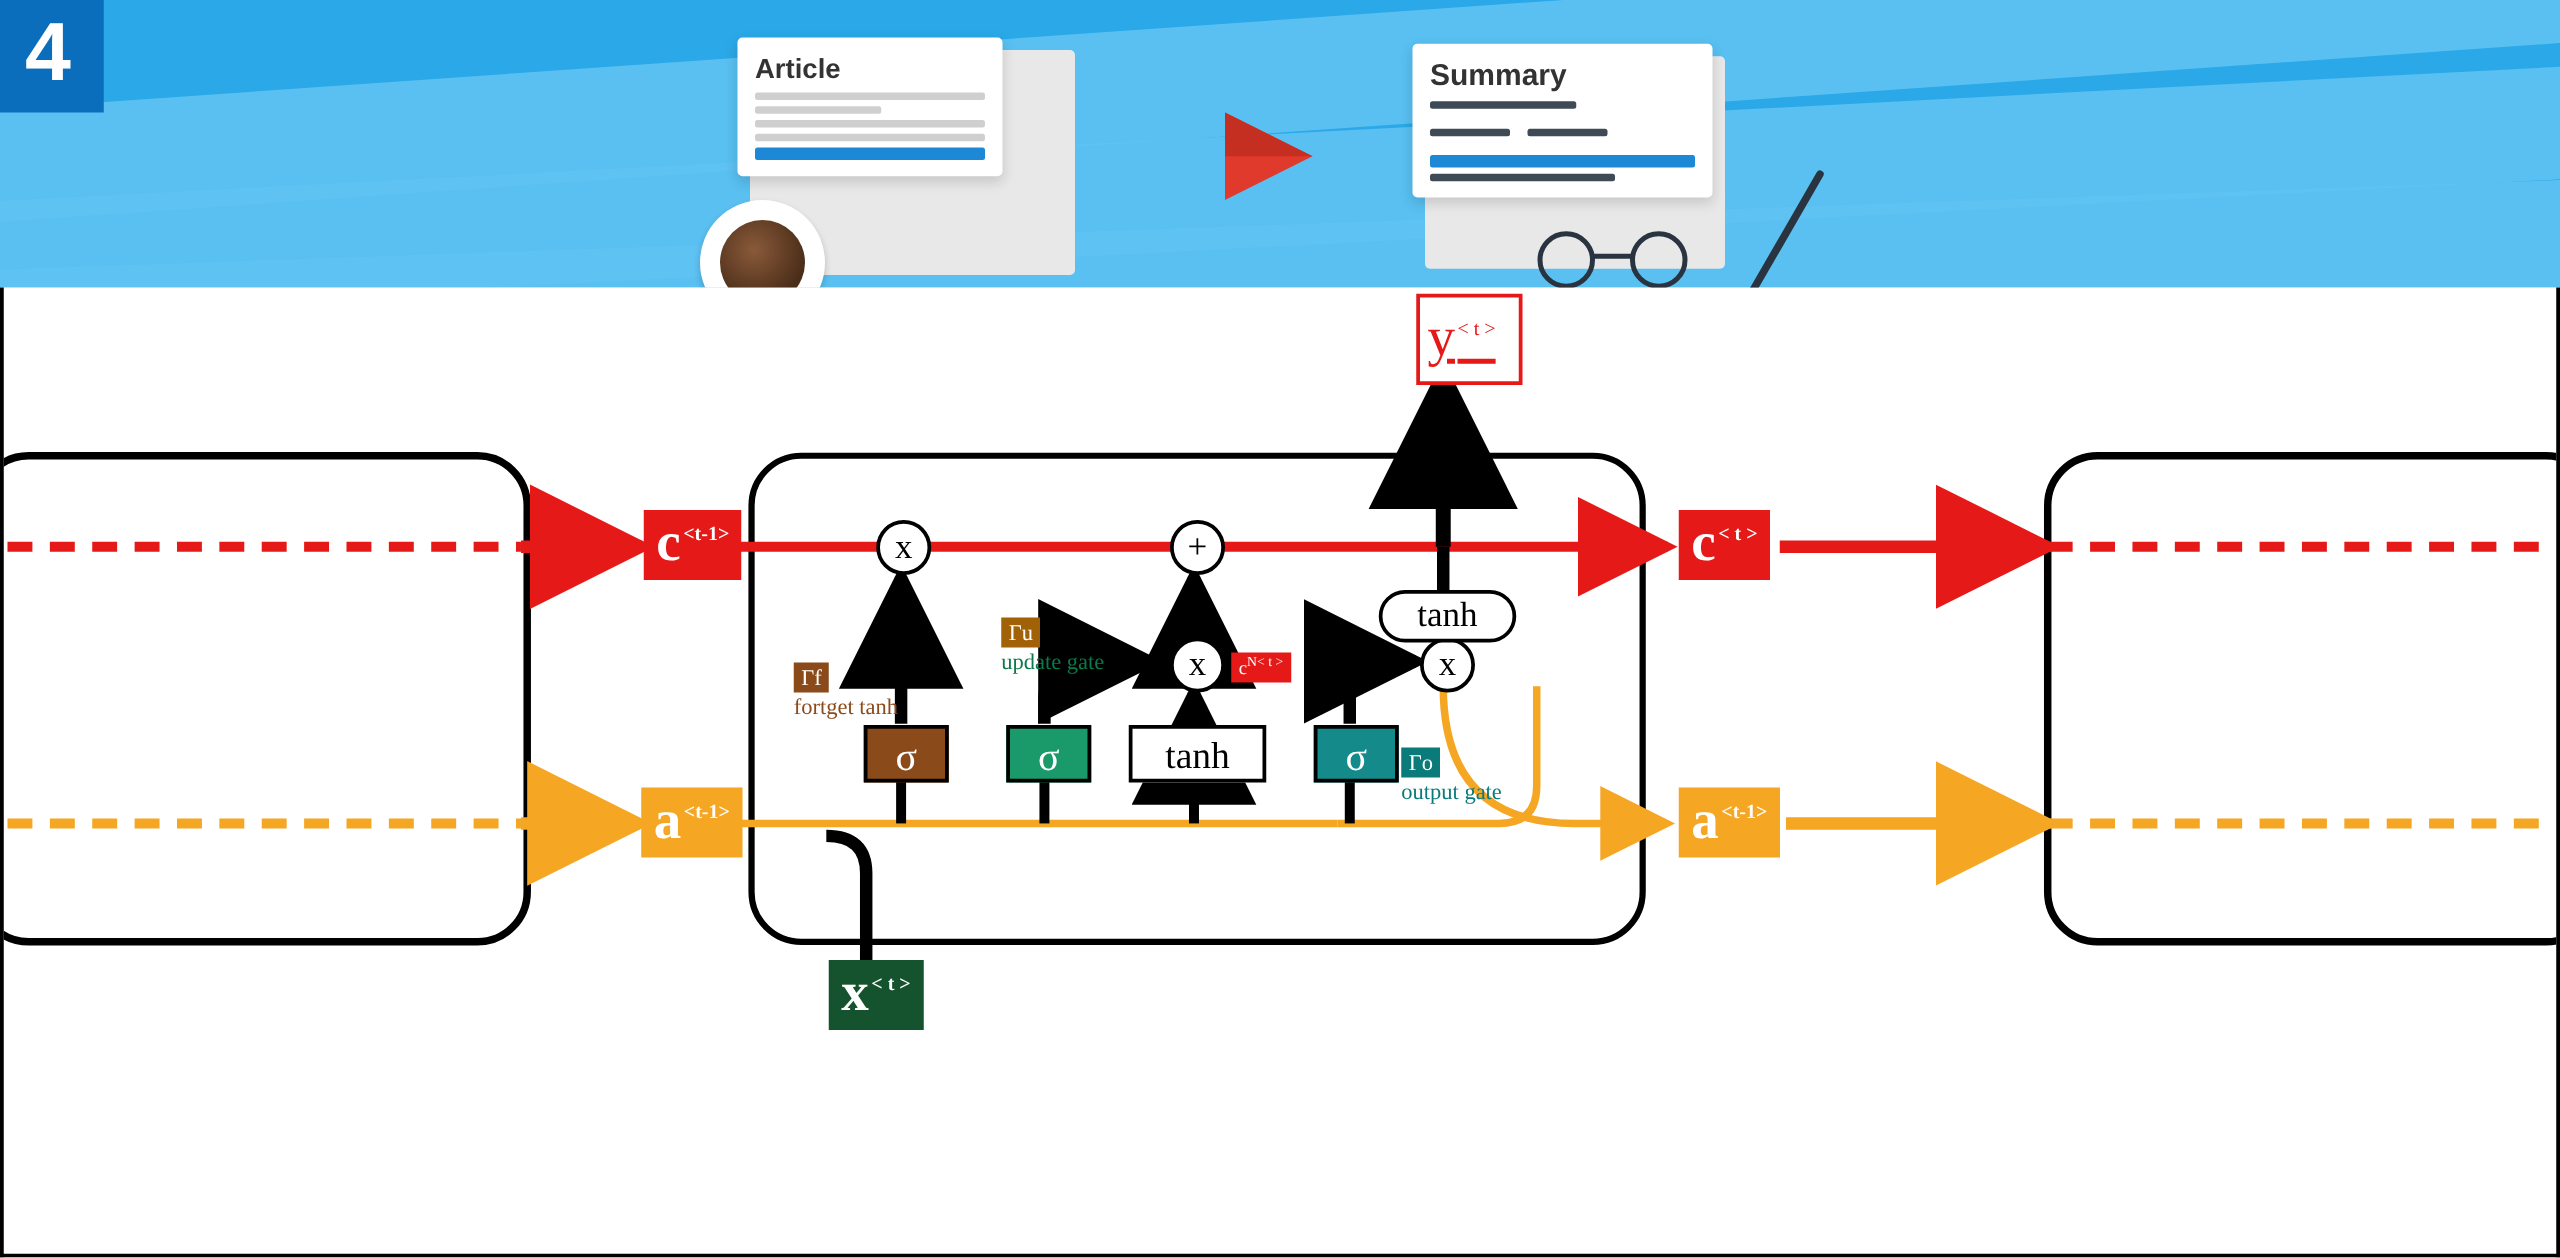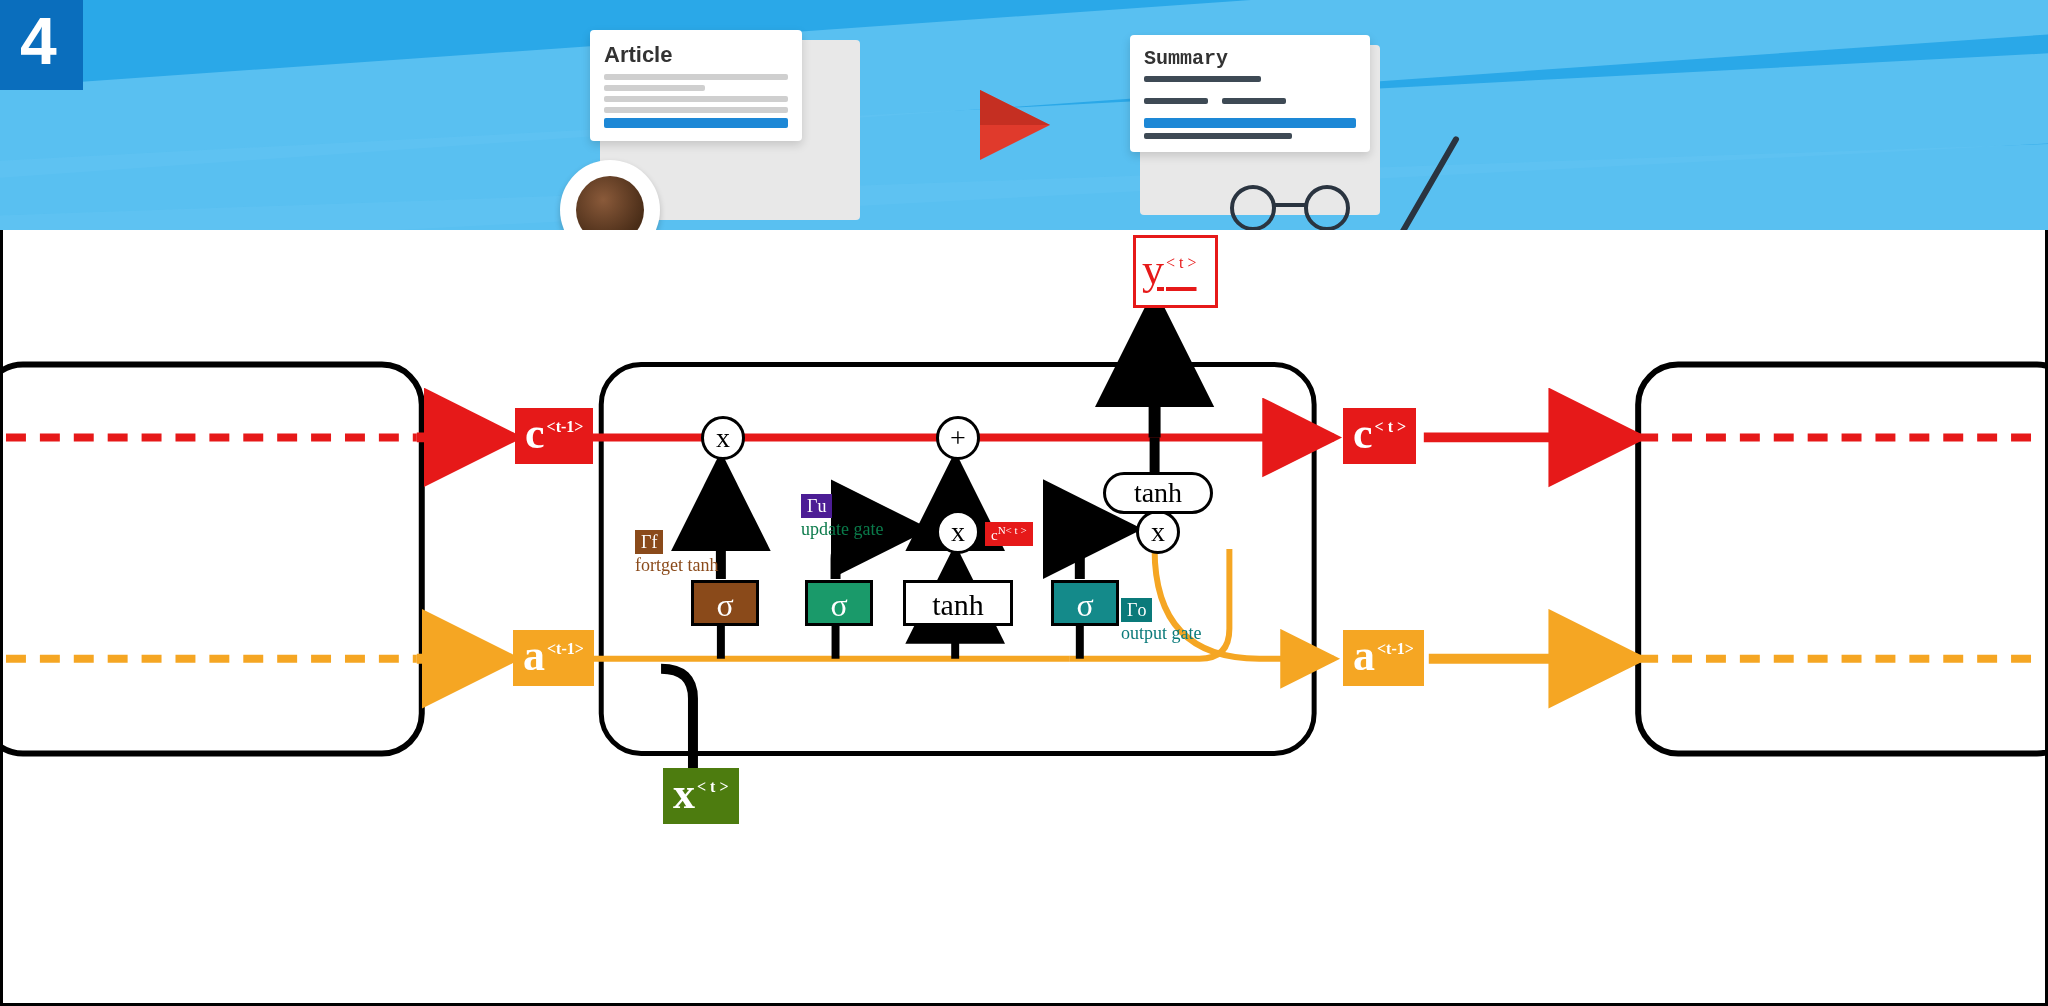--- a/index.html
+++ b/index.html
@@ -161,21 +161,21 @@
   .lbl {
     position: absolute;
     font-family: Georgia, 'Times New Roman', serif;
     color: #fff;
     padding: 2px 4px;
     line-height: 1;
     font-weight: bold;
   }
   .lbl-c { background: #e61919; font-size: 44px; padding: 4px 10px 8px 10px; }
   .lbl-a { background: #f5a623; font-size: 44px; padding: 4px 10px 8px 10px; }
-  .lbl-x { background: #4d7c0f; font-size: 44px; padding: 4px 10px 8px 10px; }
+  .lbl-x { background: #14532d; font-size: 44px; padding: 4px 10px 8px 10px; }
   .lbl-y {
     position: absolute;
     border: 3px solid #e61919;
     color: #e61919;
     font-size: 44px;
     font-family: Georgia, serif;
     padding: 6px 18px 10px 6px;
     background: #fff;
   }
   .sup { font-size: 16px; vertical-align: super; }
@@ -204,21 +204,21 @@
   }
   .tag .box {
     display: inline-block;
     color: #fff;
     padding: 3px 6px;
     font-size: 18px;
   }
   .tag .desc { display: block; font-size: 18px; margin-top: 2px; }
   .tag.brown .box { background: #8a4a1a; }
   .tag.brown .desc { color: #8a4a1a; }
-  .tag.green .box { background: #4c1d95; }
+  .tag.green .box { background: #a16207; }
   .tag.green .desc { color: #0a7a4a; }
   .tag.teal  .box { background: #0a7a7a; }
   .tag.teal  .desc { color: #0a7a7a; }
   .tag.red .box { background: #e61919; font-size: 15px; }
 
   .op-circle {
     position: absolute;
     width: 44px; height: 44px;
     border: 3px solid #000;
     border-radius: 50%;
@@ -263,21 +263,21 @@
         <div class="line"></div>
       <div class="line blue"></div>
     </div>
 
     <div class="cup" style="left:560px; top:160px;"></div>
 
     <div class="arrow-plane" style="left:980px; top:90px;"></div>
 
     <div class="paper-under" style="left:1140px; top:45px; width:240px; height:170px;"></div>
     <div class="paper" style="left:1130px; top:35px; width:240px;">
-      <div class="hdr" style="font-size:20px;font-family:Liberation Mono, monospace;">Summary</div>
+      <div class="hdr" style="font-size:24px;">Summary</div>
       <div class="line dark short"></div>
       <div style="height:6px;"></div>
       <div class="line dark" style="width:30%; display:inline-block;"></div>
       <div class="line dark" style="width:30%; display:inline-block; margin-left:10px;"></div>
       <div class="line blue"></div>
       <div class="line dark" style="width:70%;"></div>
     </div>
 
     <div class="glasses" style="left:1230px; top:185px;">
       <div class="lens l"></div>

